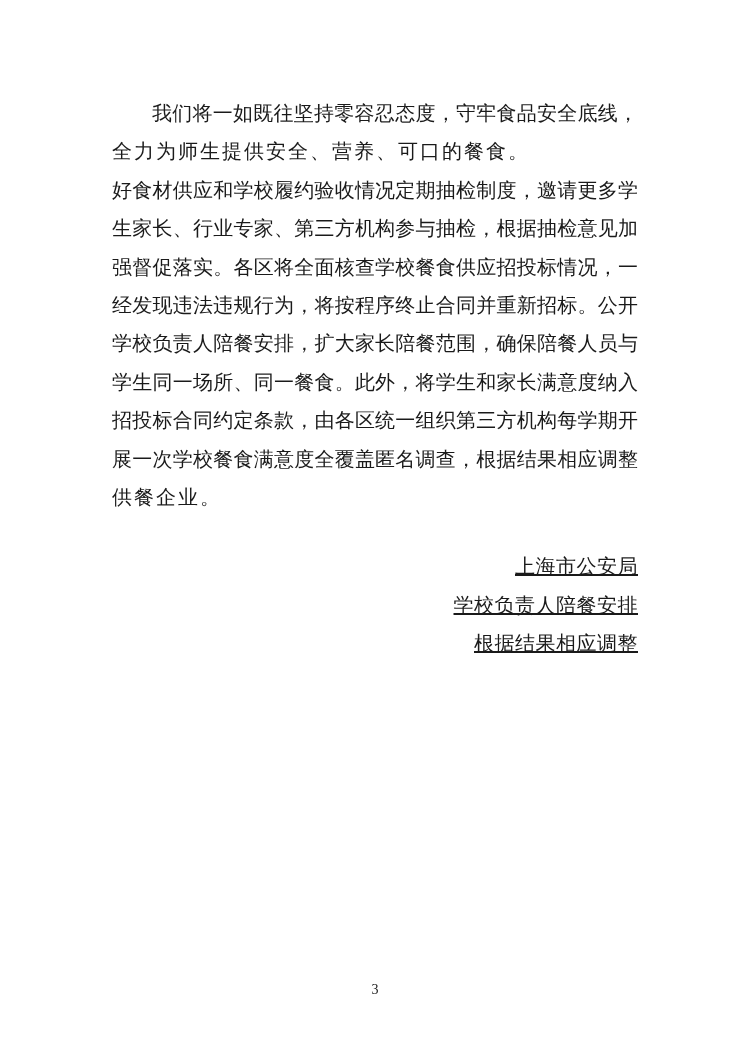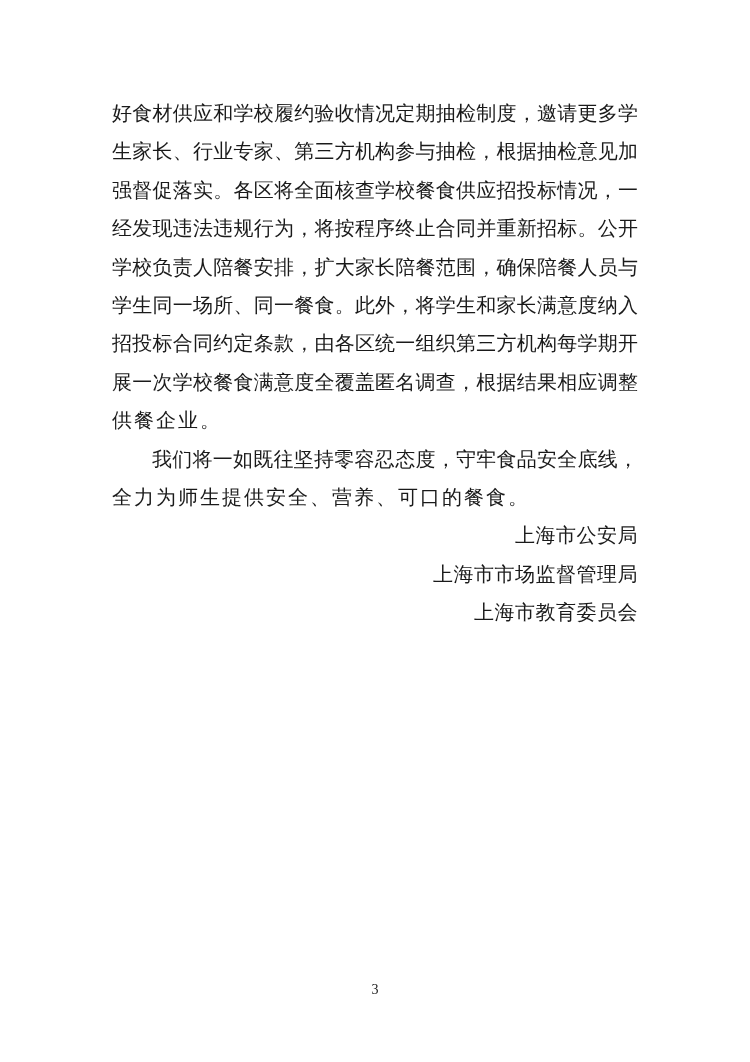--- a/index.html
+++ b/index.html
@@ -28,21 +28,23 @@
     white-space: nowrap;
   }
   
   .lline {
     text-align: left;
     letter-spacing: 2px;
     white-space: nowrap;
   }
   .indent { text-indent: 40px; }
   .signature {
+    margin-top: 31px;
     text-align: right;
+    text-decoration: underline;
   }
   .sig-line { letter-spacing: 0.5px; }
   .sig-date { padding-right: 5px; letter-spacing: 0.5px; }
   .page-number {
     position: absolute;
     top: 982px;
     left: 0;
     width: 100%;
     text-align: center;
     font-size: 14px;
@@ -50,39 +52,39 @@
   }
 </style>
 </head>
 <body>
 
 <div class="page">
 
   <div class="body-text">
 
     <div>
+      <div class="jline indent">我们将一如既往坚持零容忍态度，守牢食品安全底线，</div>
+      <div class="lline">全力为师生提供安全、营养、可口的餐食。</div>
+    </div>
+
+    <div>
       <div class="jline">好食材供应和学校履约验收情况定期抽检制度，邀请更多学</div>
       <div class="jline">生家长、行业专家、第三方机构参与抽检，根据抽检意见加</div>
       <div class="jline">强督促落实。各区将全面核查学校餐食供应招投标情况，一</div>
       <div class="jline">经发现违法违规行为，将按程序终止合同并重新招标。公开</div>
       <div class="jline">学校负责人陪餐安排，扩大家长陪餐范围，确保陪餐人员与</div>
       <div class="jline">学生同一场所、同一餐食。此外，将学生和家长满意度纳入</div>
       <div class="jline">招投标合同约定条款，由各区统一组织第三方机构每学期开</div>
       <div class="jline">展一次学校餐食满意度全覆盖匿名调查，根据结果相应调整</div>
       <div class="lline">供餐企业。</div>
     </div>
 
-    <div>
-      <div class="jline indent">我们将一如既往坚持零容忍态度，守牢食品安全底线，</div>
-      <div class="lline">全力为师生提供安全、营养、可口的餐食。</div>
-    </div>
-
     <div class="signature">
       <div class="sig-line">上海市公安局</div>
-      <div class="sig-line">上海市市场监督管理局</div>
-      <div class="sig-line">上海市教育委员会</div>
+      <div class="sig-line">学校负责人陪餐安排</div>
+      <div class="sig-line">根据结果相应调整</div>
     </div>
 
   </div>
 
   <div class="page-number">3</div>
 
 </div>
 
 </body></html>

